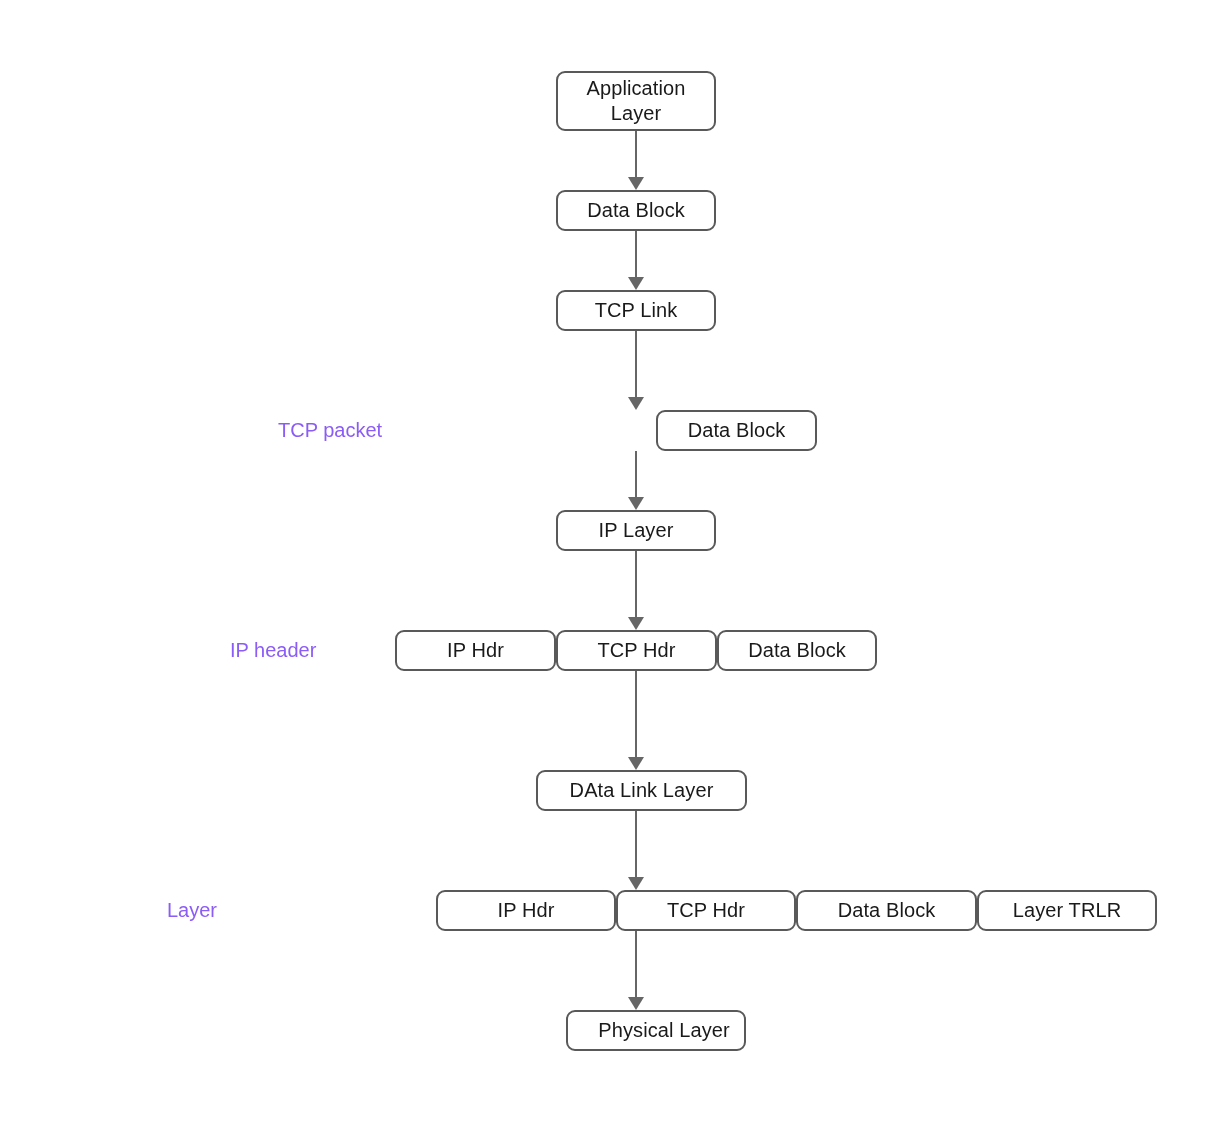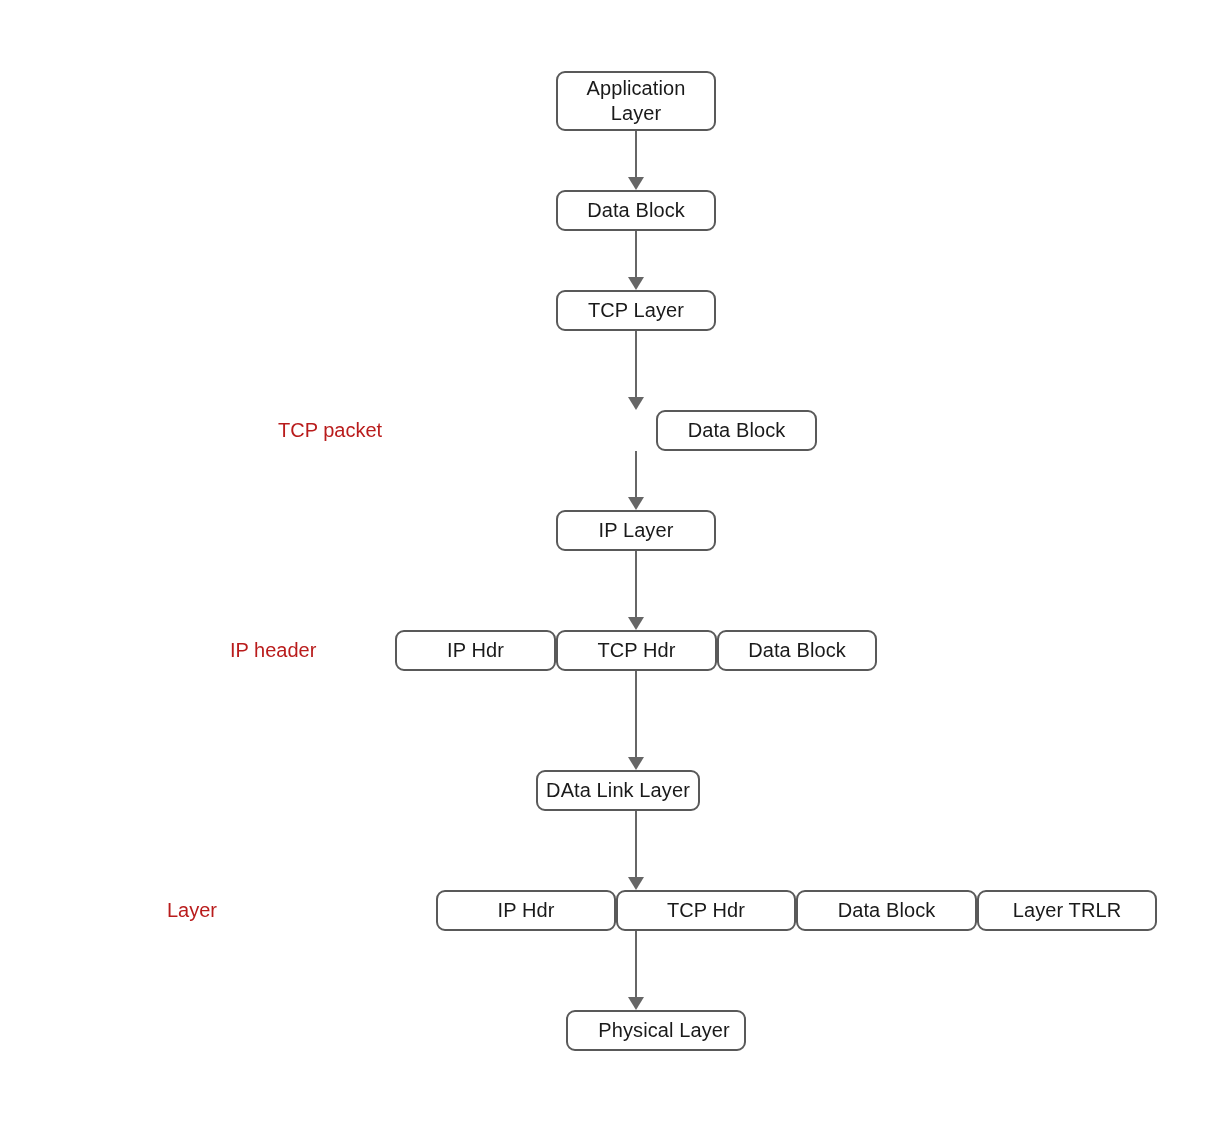--- a/index.html
+++ b/index.html
@@ -34,21 +34,21 @@
     display: flex;
     align-items: center;
     justify-content: center;
     text-align: center;
     letter-spacing: 0.1px;
     white-space: pre-line;
   }
   .side-label {
     position: absolute;
     box-sizing: border-box;
-    color: #b91c1c;
+    color: #8b5cf6;
     font-size: 20px;
     line-height: 25px;
     display: flex;
     align-items: center;
     white-space: nowrap;
   }
   .edge-line {
     position: absolute;
     background: #666666;
     width: 2px;
@@ -71,21 +71,21 @@
 Layer</div>
 
   <div class="edge-line" style="left:635px; top:131px; height:46px;"></div>
   <div class="edge-head" style="left:628px; top:177px;"></div>
 
   <div class="node" style="left:556px; top:190px; width:160px; height:41px;">Data Block</div>
 
   <div class="edge-line" style="left:635px; top:231px; height:46px;"></div>
   <div class="edge-head" style="left:628px; top:277px;"></div>
 
-  <div class="node" style="left:556px; top:290px; width:160px; height:41px;">TCP Layer</div>
+  <div class="node" style="left:556px; top:290px; width:160px; height:41px;">TCP Link</div>
 
   <div class="edge-line" style="left:635px; top:331px; height:66px;"></div>
   <div class="edge-head" style="left:628px; top:397px;"></div>
 
   <div class="side-label" style="left:278px; top:410px; height:41px;">TCP packet</div>
   <div class="node" style="left:656px; top:410px; width:161px; height:41px;">Data Block</div>
 
   <div class="edge-line" style="left:635px; top:451px; height:46px;"></div>
   <div class="edge-head" style="left:628px; top:497px;"></div>
 
@@ -95,21 +95,21 @@
   <div class="edge-head" style="left:628px; top:617px;"></div>
 
   <div class="side-label" style="left:230px; top:630px; height:41px;">IP header</div>
   <div class="node" style="left:395px; top:630px; width:161px; height:41px;">IP Hdr</div>
   <div class="node" style="left:556px; top:630px; width:161px; height:41px;">TCP Hdr</div>
   <div class="node" style="left:717px; top:630px; width:160px; height:41px;">Data Block</div>
 
   <div class="edge-line" style="left:635px; top:671px; height:86px;"></div>
   <div class="edge-head" style="left:628px; top:757px;"></div>
 
-  <div class="node" style="left:536px; top:770px; width:164px; height:41px;">DAta Link Layer</div>
+  <div class="node" style="left:536px; top:770px; width:211px; height:41px;">DAta Link Layer</div>
 
   <div class="edge-line" style="left:635px; top:811px; height:66px;"></div>
   <div class="edge-head" style="left:628px; top:877px;"></div>
 
   <div class="side-label" style="left:167px; top:890px; height:41px;">Layer</div>
   <div class="node" style="left:436px; top:890px; width:180px; height:41px;">IP Hdr</div>
   <div class="node" style="left:616px; top:890px; width:180px; height:41px;">TCP Hdr</div>
   <div class="node" style="left:796px; top:890px; width:181px; height:41px;">Data Block</div>
   <div class="node" style="left:977px; top:890px; width:180px; height:41px;">Layer TRLR</div>
 

